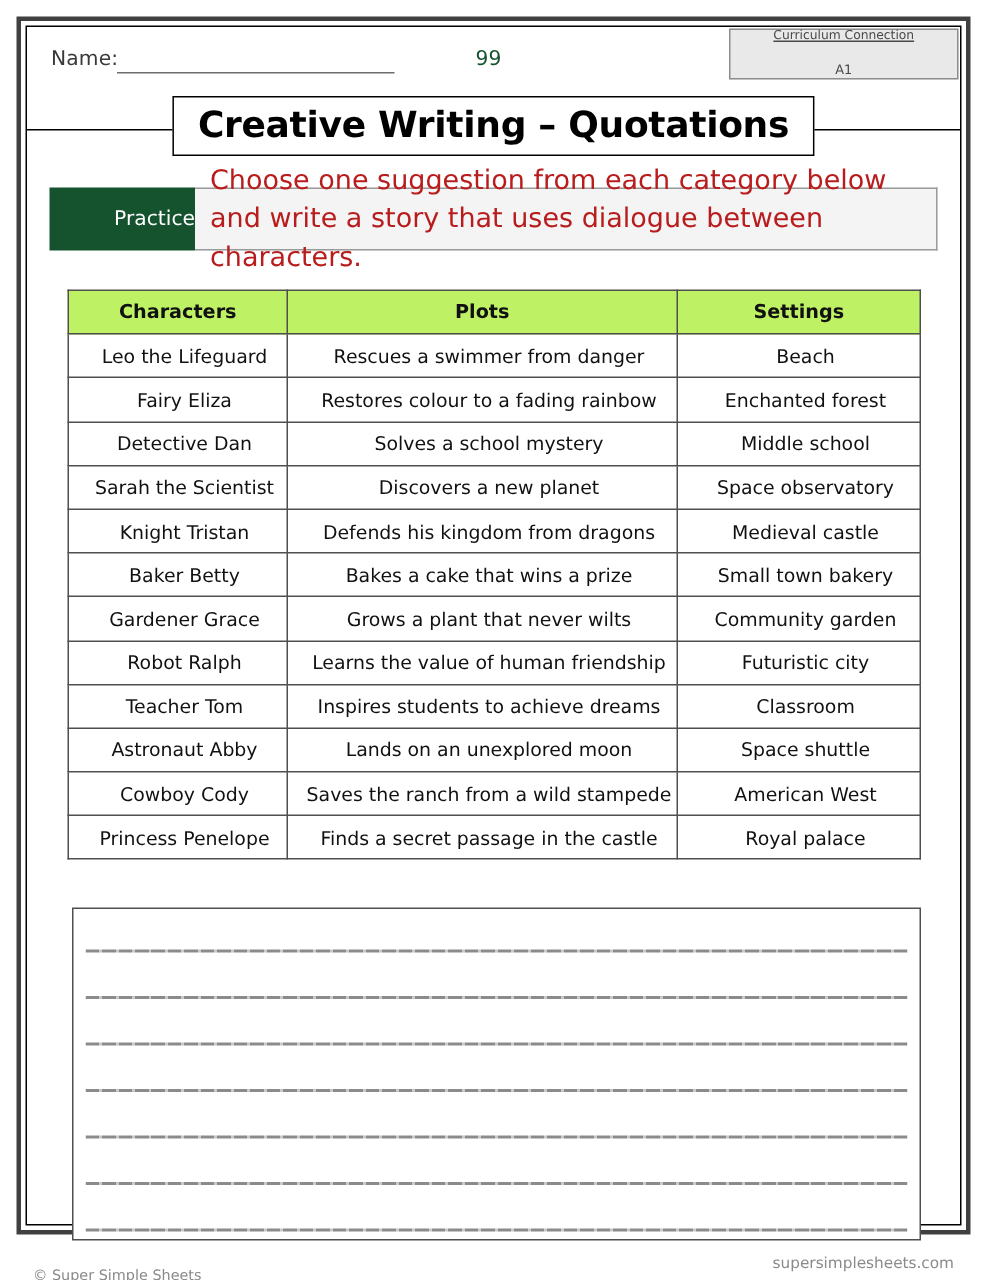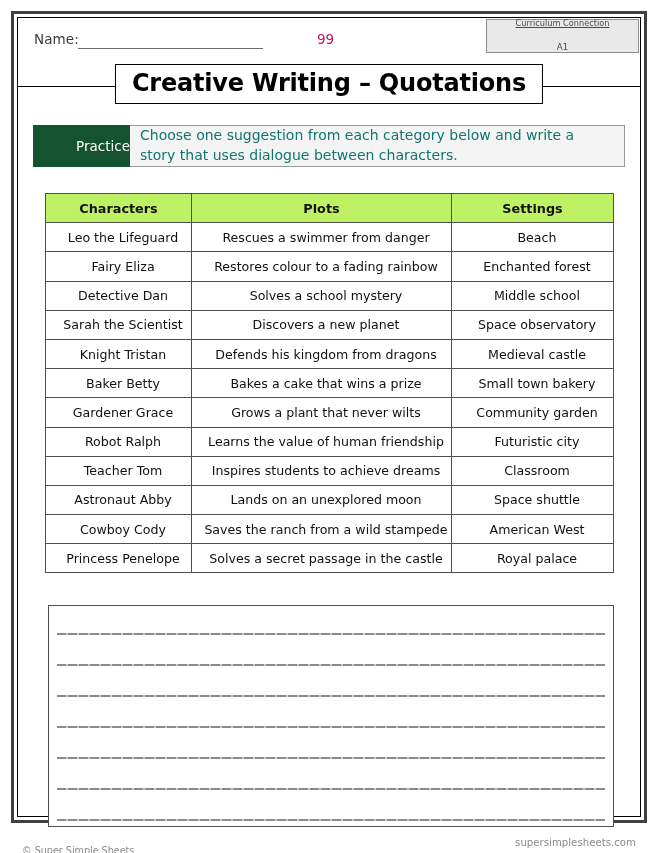--- a/index.html
+++ b/index.html
@@ -51,21 +51,21 @@
     top: 30px;
     width: 185px;
     height: 1px;
     background: #6d6d6d;
   }
   .page-number {
     position: absolute;
     left: 299px;
     top: 13px;
     font-size: 13.5px;
-    color: #be185d;
+    color: #14532d;
   }
   .curriculum-badge {
     position: absolute;
     right: 1px;
     top: 1px;
     width: 153px;
     height: 34px;
     background: #e9e9e9;
     border: 1px solid #8d8d8d;
     display: flex;
@@ -141,22 +141,22 @@
   .practice-body {
     flex: 1 1 auto;
     background: #f4f4f4;
     border: 1px solid #9a9a9a;
     border-left: none;
     display: flex;
     align-items: center;
     padding: 0 10px;
   }
   .practice-body-text {
-    font-size: 14px;
-    color: #0f766e;
+    font-size: 18px;
+    color: #b91c1c;
     line-height: 1.42;
   }
 
   
   .sug-table {
     position: absolute;
     left: 27px;
     top: 175px;
     width: 568px;
     border-collapse: collapse;
@@ -321,21 +321,21 @@
             <td class="col-plots">Lands on an unexplored moon</td>
             <td class="col-settings">Space shuttle</td>
           </tr>
           <tr>
             <td class="col-characters">Cowboy Cody</td>
             <td class="col-plots">Saves the ranch from a wild stampede</td>
             <td class="col-settings">American West</td>
           </tr>
           <tr>
             <td class="col-characters">Princess Penelope</td>
-            <td class="col-plots">Solves a secret passage in the castle</td>
+            <td class="col-plots">Finds a secret passage in the castle</td>
             <td class="col-settings">Royal palace</td>
           </tr>
         </tbody>
     </table>
 
     <div class="writing-box">
         <div class="write-line" style="top: 27px;"></div>
         <div class="write-line" style="top: 58px;"></div>
         <div class="write-line" style="top: 89px;"></div>
         <div class="write-line" style="top: 120px;"></div>

